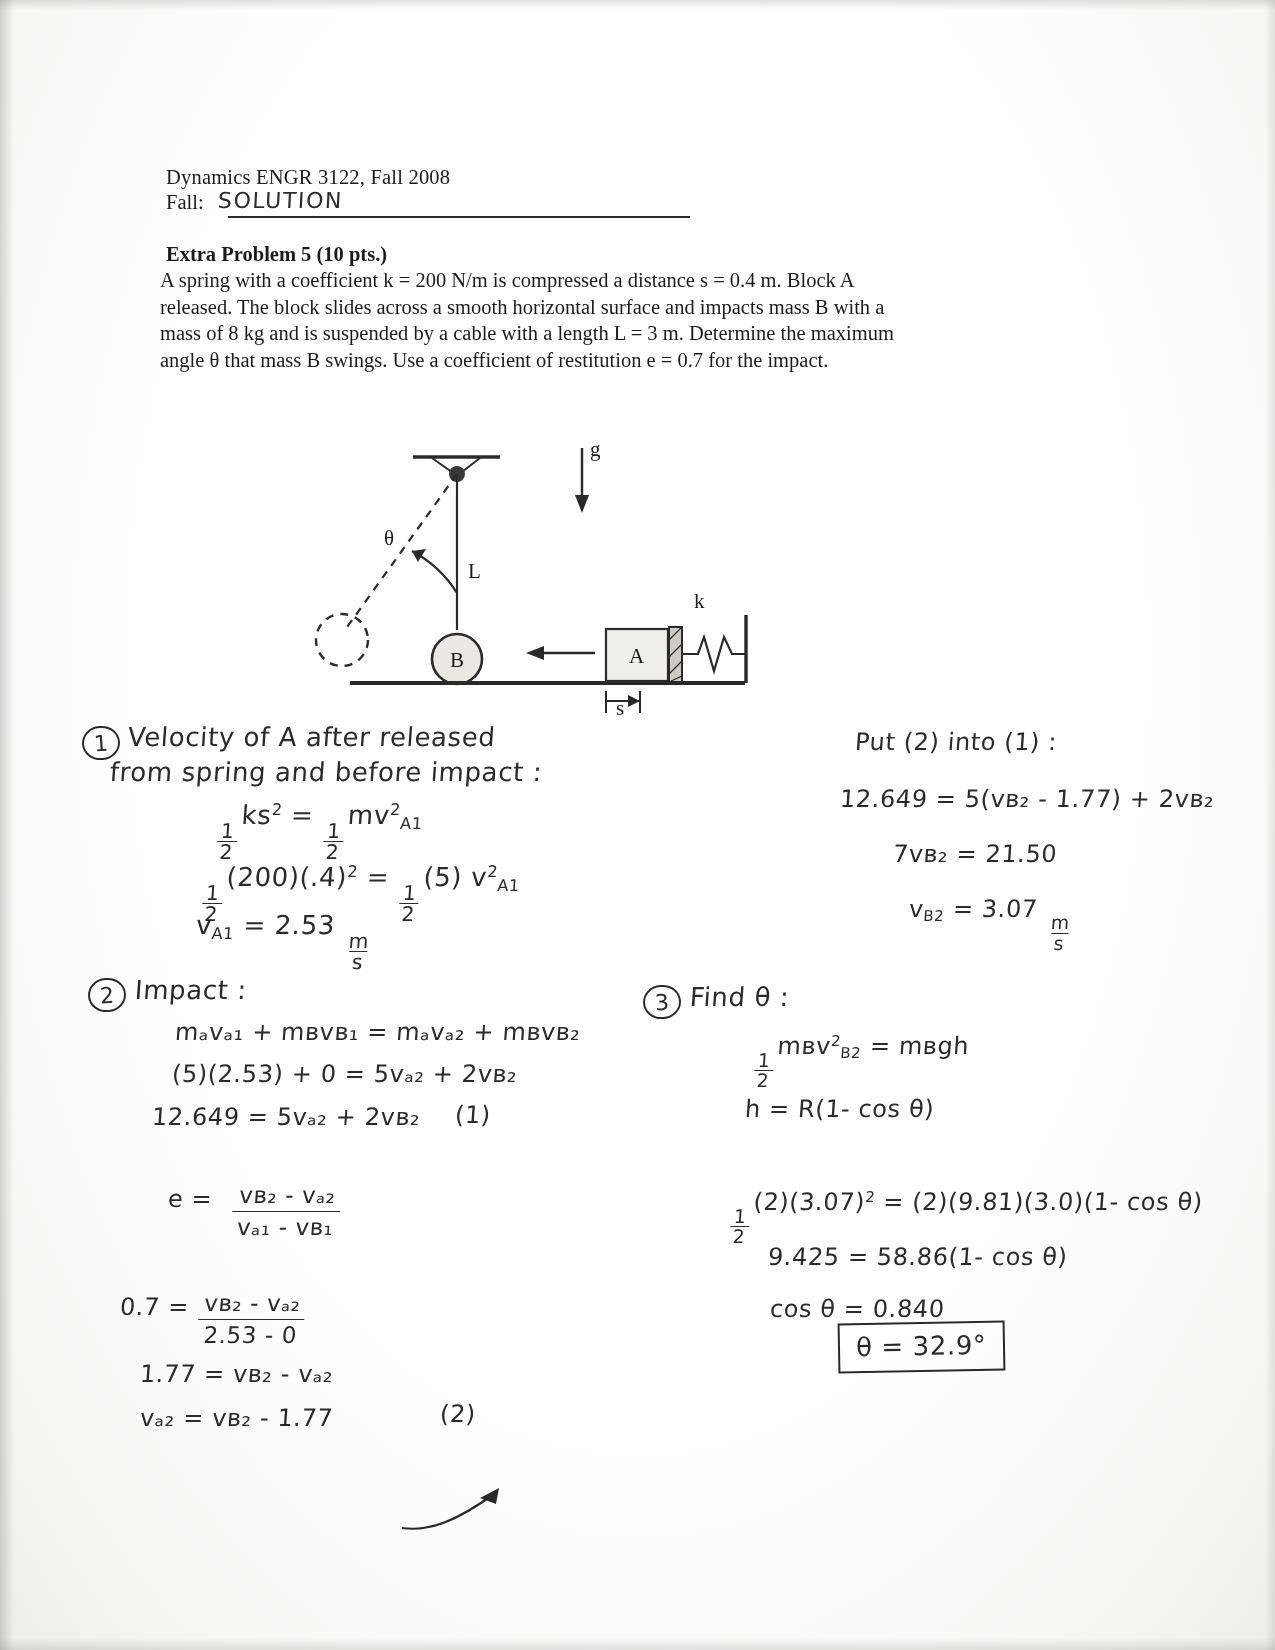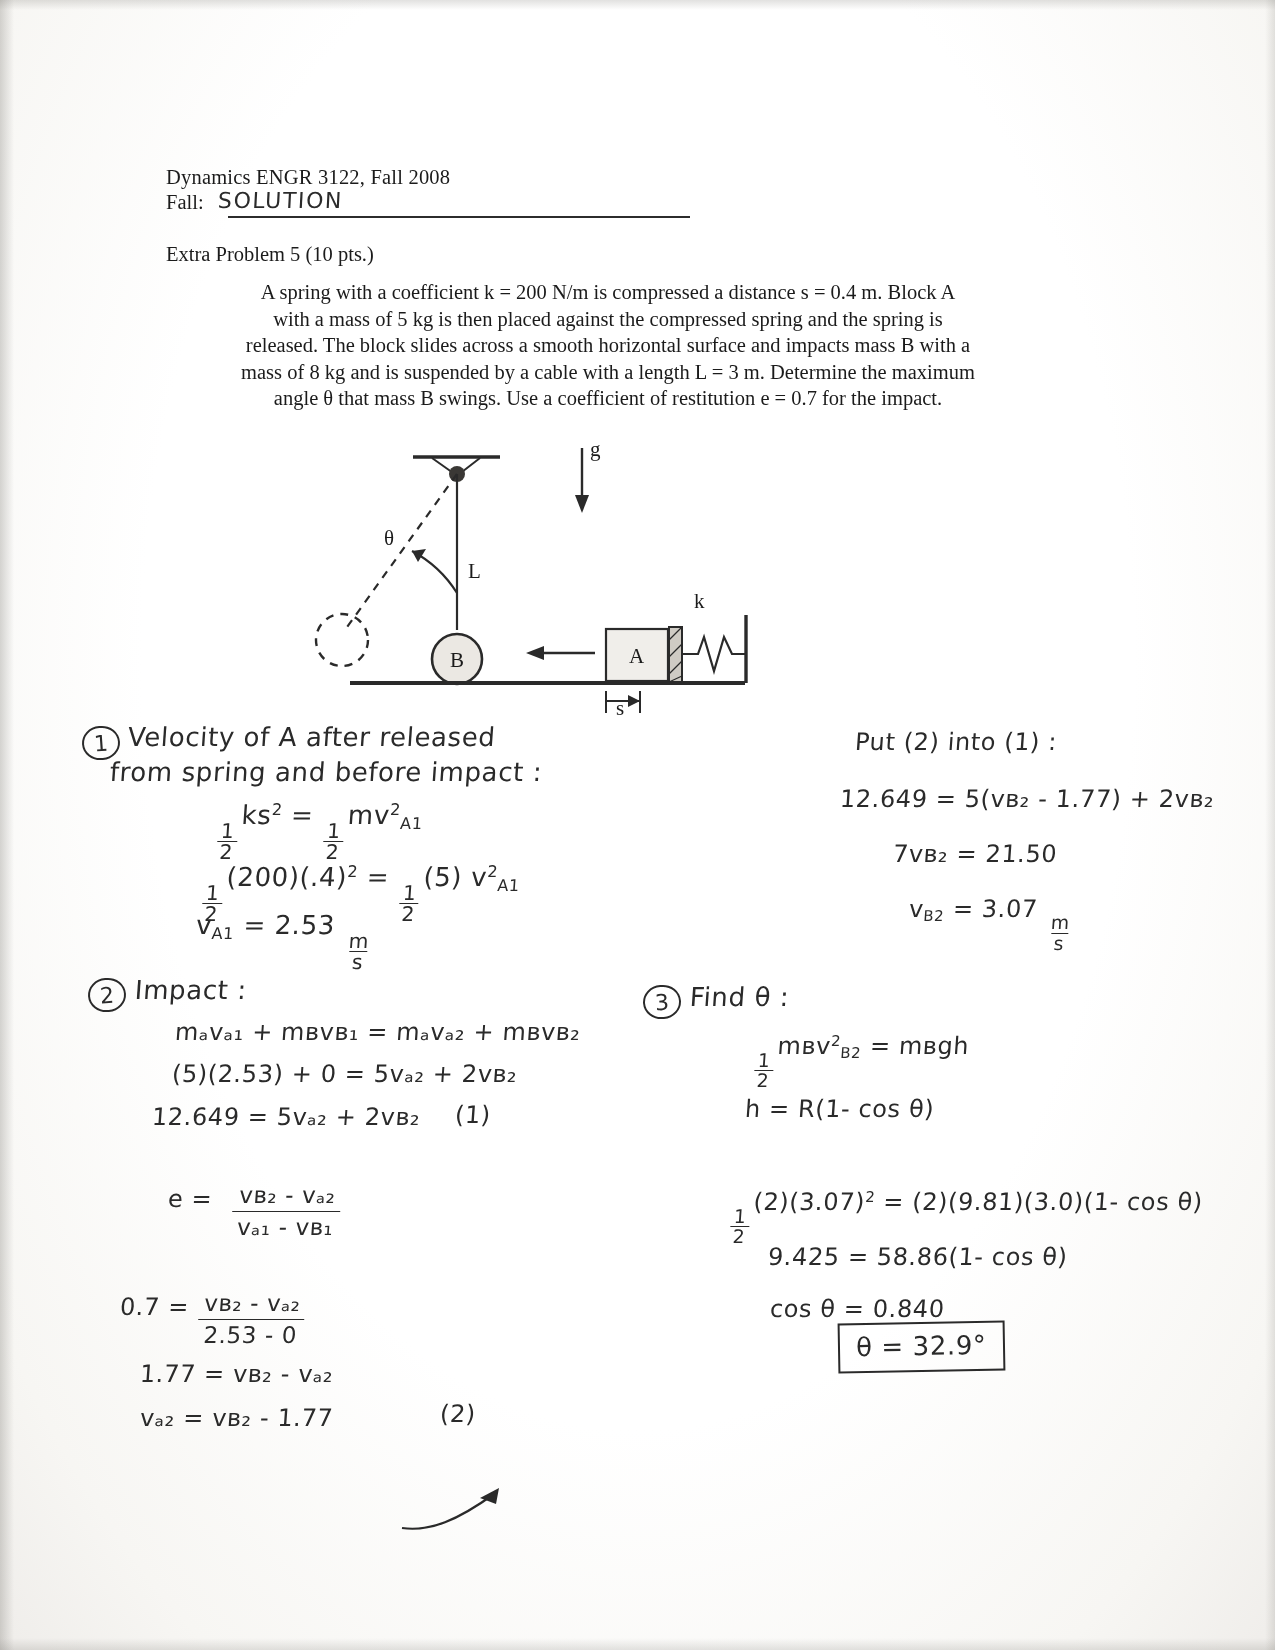--- a/index.html
+++ b/index.html
@@ -34,22 +34,22 @@
   #name-label{font-size:20.5px;}
   #name-value{
     font-family:"DejaVu Sans", sans-serif;
     font-size:22px;letter-spacing:1.6px;
     margin-left:14px;margin-bottom:1px;
     color:#2b2b2b;
     transform:skewX(-3deg);
   }
   #name-rule{position:absolute;left:228px;top:216px;width:462px;height:2px;background:#2c2c2c;}
 
-  #problem-title{position:absolute;left:166px;top:243px;font-size:20.5px;font-weight:normal;}
-  #problem-body{position:absolute;left:177px;top:267px;width:862px;font-size:20.5px;line-height:26.6px;text-align:center;margin-top:12px;}
+  #problem-title{position:absolute;left:166px;top:243px;font-size:20.5px;font-weight:bold;}
+  #problem-body{position:absolute;left:160px;top:267px;width:862px;font-size:20.5px;line-height:26.6px;text-align:left;}
   #problem-body .ln{display:block;white-space:nowrap;}
 
   
   #figure{position:absolute;left:290px;top:425px;width:500px;height:290px;}
   #figure svg{display:block;}
   .fig-label{font-family:"Liberation Serif", serif;font-size:21px;fill:#1b1b1b;}
 
   
   .hw{
     font-family:"DejaVu Sans", sans-serif;
@@ -115,21 +115,20 @@
   <div id="name-row">
     <span class="typed" id="name-label">Fall:</span>
     <span id="name-value">SOLUTION</span>
   </div>
   <div id="name-rule"></div>
 
   <div class="typed" id="problem-title">Extra Problem 5 (10 pts.)</div>
 
   <div class="typed" id="problem-body">
     <span class="ln">A spring with a coefficient k = 200 N/m is compressed a distance s = 0.4 m. Block A</span>
-    <span class="ln">with a mass of 5 kg is then placed against the compressed spring and the spring is</span>
     <span class="ln">released. The block slides across a smooth horizontal surface and impacts mass B with a</span>
     <span class="ln">mass of 8 kg and is suspended by a cable with a length L = 3 m. Determine the maximum</span>
     <span class="ln">angle θ that mass B swings. Use a coefficient of restitution e = 0.7 for the impact.</span>
   </div>
 
   <div id="figure">
     <svg width="500" height="290" viewBox="0 0 500 290" xmlns="http://www.w3.org/2000/svg">
 
       <line x1="123" y1="32" x2="210" y2="32" stroke="#2a2a2a" stroke-width="3.4"></line>
 

